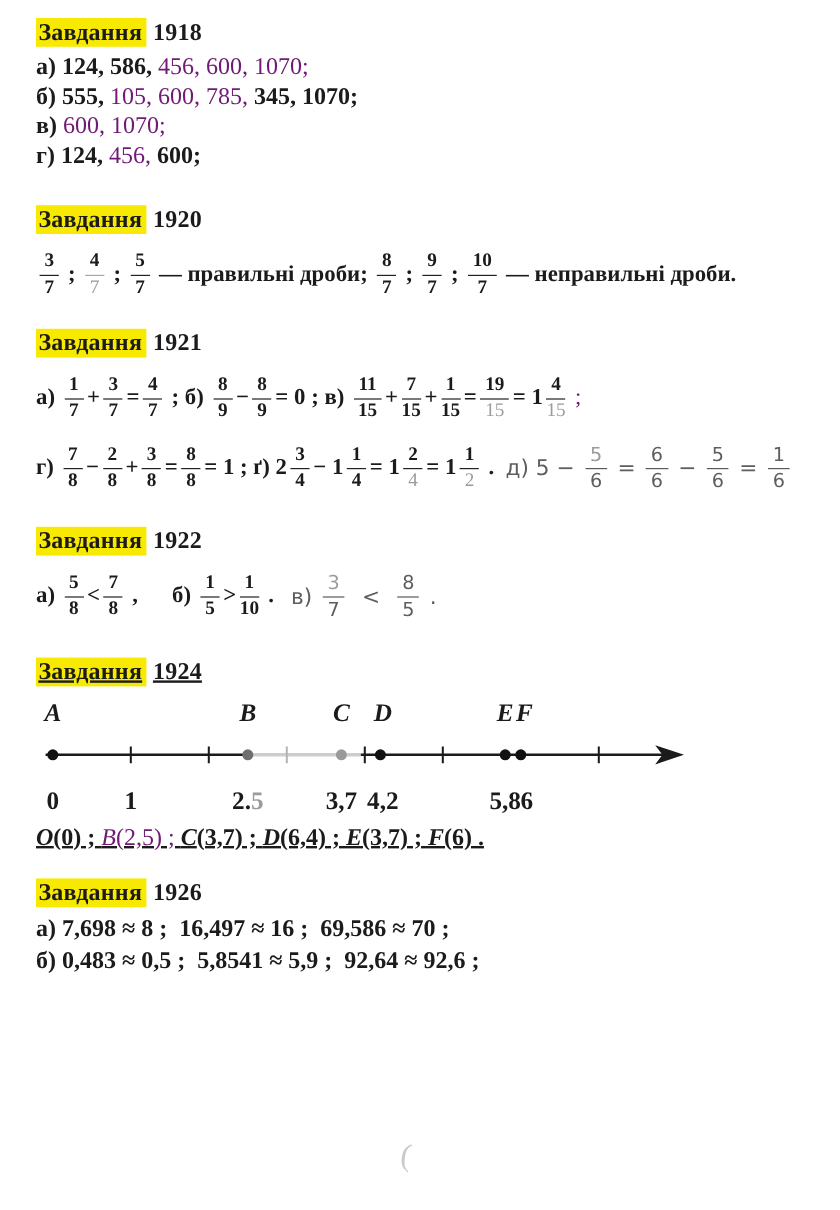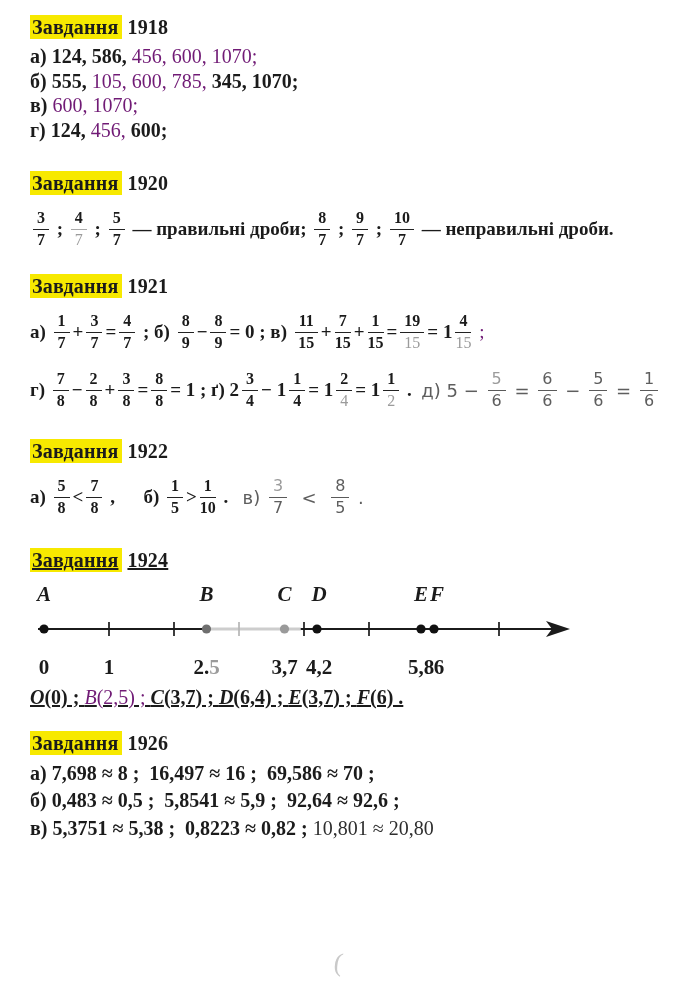--- a/index.html
+++ b/index.html
@@ -107,17 +107,16 @@
           <text x="289" y="97" text-anchor="middle" class="ax-label"><tspan>4,2</tspan></text>
           <text x="391" y="97" text-anchor="middle" class="ax-label"><tspan>5,8</tspan></text>
           <text x="409" y="97" text-anchor="middle" class="ax-label"><tspan>6</tspan></text>
         </svg></div>
       <div class="line" id="coords"><span class="t-it">O</span><span>(0) ; </span><span class="t-it t-faded">B</span><span class="t-faded">(2,5) ; </span><span class="t-it">C</span><span>(3,7) ; </span><span class="t-it">D</span><span>(6,4) ; </span><span class="t-it">E</span><span>(3,7) ; </span><span class="t-it">F</span><span>(6) .</span></div>
     </div>
     <div class="sec" id="sec-1926">
       <div class="heading"><span class="hl">Завдання</span><span class="num">1926</span></div>
       <div class="line"><span>а) 7,698 ≈ 8 ;  16,497 ≈ 16 ;  69,586 ≈ 70 ;</span></div>
       <div class="line"><span>б) 0,483 ≈ 0,5 ;  5,8541 ≈ 5,9 ;  92,64 ≈ 92,6 ;</span></div>
-      <div class="line"><span>в) 5,3751 ≈ 5,38 ;  0,8223 ≈ 0,82 ; </span><span class="t-alt">10,801 ≈ 20,80</span></div>
     </div>
   </div>
 
 <span id="artifact-paren">(</span>
 
 </body></html>

